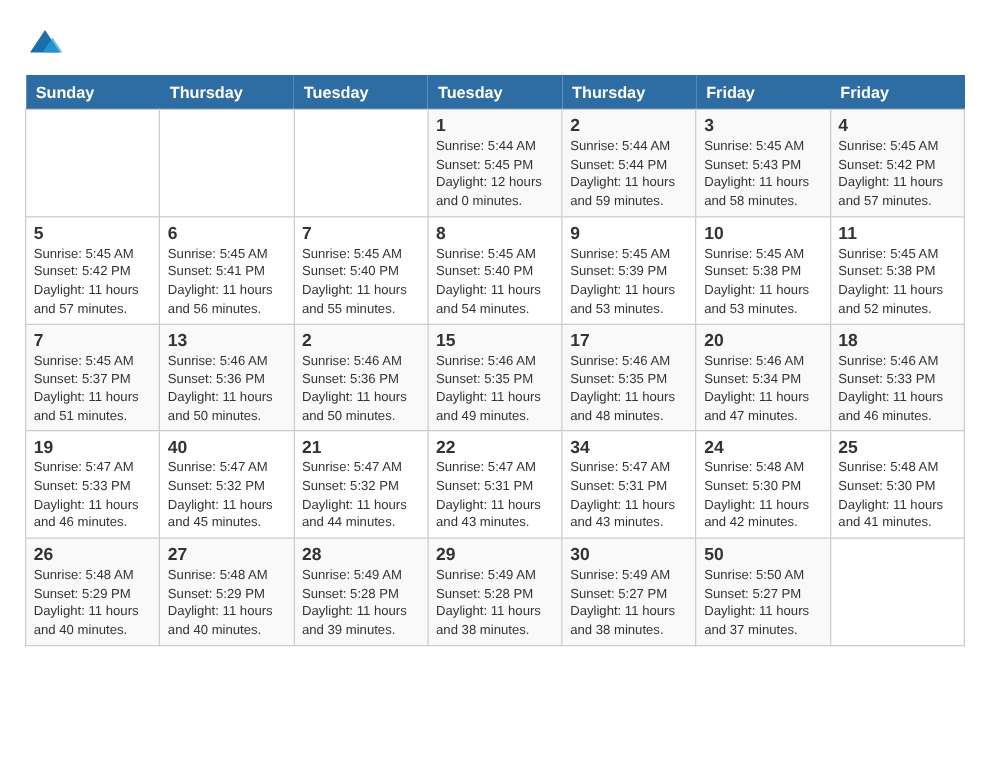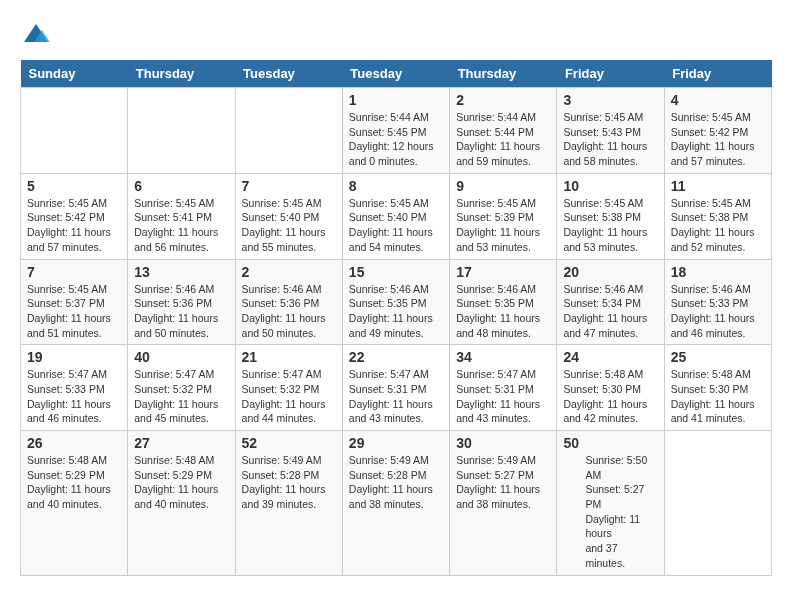--- a/index.html
+++ b/index.html
@@ -317,21 +317,21 @@
 and 40 minutes.</div>
         </td>
         <td>
           <span class="day-number">27</span>
           <div class="day-info" style="white-space: pre-line;">Sunrise: 5:48 AM
 Sunset: 5:29 PM
 Daylight: 11 hours
 and 40 minutes.</div>
         </td>
         <td>
-          <span class="day-number">52</span>
+          <span class="day-number">28</span>
           <div class="day-info" style="white-space: pre-line;">Sunrise: 5:49 AM
 Sunset: 5:28 PM
 Daylight: 11 hours
 and 39 minutes.</div>
         </td>
         <td>
           <span class="day-number">29</span>
           <div class="day-info" style="white-space: pre-line;">Sunrise: 5:49 AM
 Sunset: 5:28 PM
 Daylight: 11 hours
@@ -339,21 +339,21 @@
         </td>
         <td>
           <span class="day-number">30</span>
           <div class="day-info" style="white-space: pre-line;">Sunrise: 5:49 AM
 Sunset: 5:27 PM
 Daylight: 11 hours
 and 38 minutes.</div>
         </td>
         <td>
           <span class="day-number">50</span>
-          <div class="day-info" style="white-space: pre-line; margin-left: 22px;">Sunrise: 5:50 AM
+          <div class="day-info" style="white-space: pre-line;">Sunrise: 5:50 AM
 Sunset: 5:27 PM
 Daylight: 11 hours
 and 37 minutes.</div>
         </td>
         <td class="empty-cell"></td>
       </tr>
     </tbody>
 </table>
 
 </body></html>

